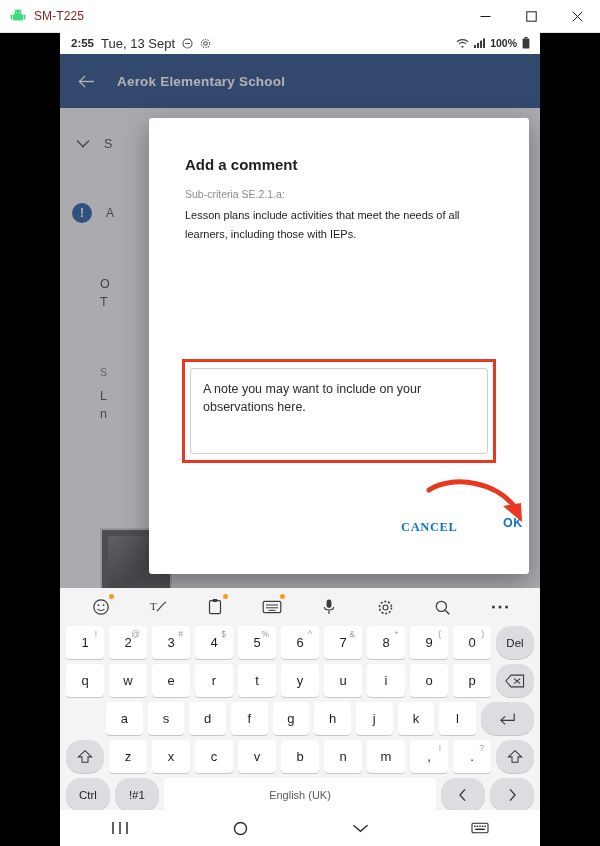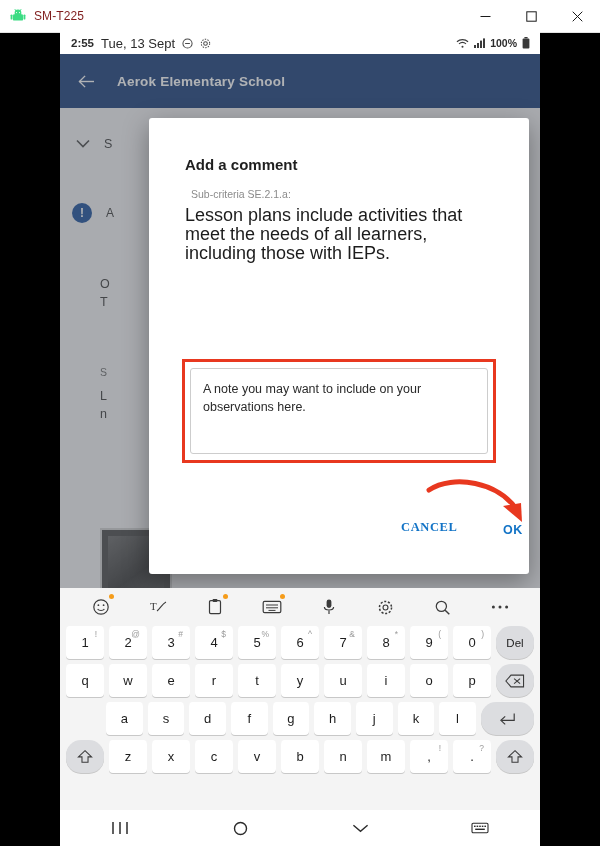--- a/index.html
+++ b/index.html
@@ -177,29 +177,29 @@
   }
   .dlg-title {
     position: absolute;
     left: 36px; top: 38px;
     font-size: 15px;
     font-weight: 700;
     color: #1f1f1f;
   }
   .dlg-sub {
     position: absolute;
-    left: 42px; top: 70px;
+    left: 36px; top: 70px;
     font-size: 10.5px;
     color: #8b8b8b;
   }
   .dlg-body {
     position: absolute;
     left: 36px; top: 88px;
     width: 300px;
-    font-size: 18px;
+    font-size: 11px;
     line-height: 19px;
     color: #1c1c1c;
   }
   .field-wrap {
     position: absolute;
     left: 33px; top: 241px;
     width: 314px; height: 104px;
   }
   .highlight-box {
     position: absolute;
@@ -230,21 +230,21 @@
     width: 380px; height: 28px;
   }
   .act {
     position: absolute;
     font-size: 12.5px;
     font-weight: 700;
     color: #1273c6;
     letter-spacing: .6px;
   }
   .act.cancel { left: 252px; top: 4px; font-family: Liberation Serif, serif; }
-  .act.ok { left: 354px; top: 7px; }
+  .act.ok { left: 354px; top: 0; }
   .arrow-svg {
     position: absolute;
     left: 276px; top: 358px;
     width: 108px; height: 58px;
     pointer-events: none;
   }
 
   
   .keyboard {
     position: absolute;
@@ -637,20 +637,35 @@
               <span class="dual-sup">?</span>
               <span class="dual-main">.</span>
             </span>
           <span class="key grey">
             <svg width="16" height="15" viewBox="0 0 18 16">
                 <polygon points="9,1.4 16.4,8.4 12.4,8.4 12.4,14.4 5.6,14.4 5.6,8.4 1.6,8.4" fill="none" stroke="#3b3b3b" stroke-width="1.2"></polygon>
               </svg>
           </span>
         </div>
 
+        <div class="kb-row">
+          <span class="key grey sym">Ctrl</span>
+          <span class="key grey sym">!#1</span>
+          <span class="key space">English (UK)</span>
+          <span class="key grey">
+            <svg width="10" height="14" viewBox="0 0 10 14">
+                <polyline points="7,1.4 2,7 7,12.6" fill="none" stroke="#3b3b3b" stroke-width="1.4"></polyline>
+              </svg>
+          </span>
+          <span class="key grey">
+            <svg width="10" height="14" viewBox="0 0 10 14">
+                <polyline points="3,1.4 8,7 3,12.6" fill="none" stroke="#3b3b3b" stroke-width="1.4"></polyline>
+              </svg>
+          </span>
+        </div>
 
       </div>
     </div>
 
     <div class="navbar">
       <span class="nav-item">
         <svg width="18" height="14" viewBox="0 0 18 14">
             <line x1="2" y1="1" x2="2" y2="13" stroke="#2b2b2b" stroke-width="1.5"></line>
             <line x1="9" y1="1" x2="9" y2="13" stroke="#2b2b2b" stroke-width="1.5"></line>
             <line x1="16" y1="1" x2="16" y2="13" stroke="#2b2b2b" stroke-width="1.5"></line>

